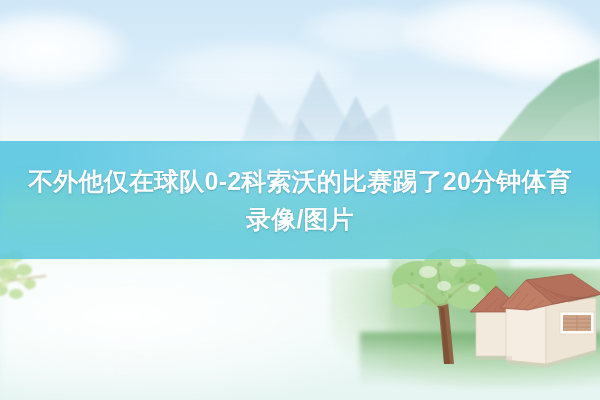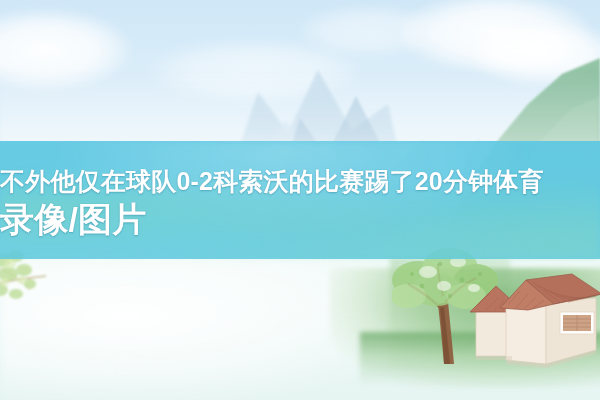--- a/index.html
+++ b/index.html
@@ -155,36 +155,37 @@
       radial-gradient(ellipse at 48% 10%, rgba(255,255,255,0.22) 0%, rgba(255,255,255,0) 55%);
     filter: blur(3px);
   }
 
   .band-text {
     position: absolute;
     left: 0; top: 0;
     width: 600px; height: 118px;
     display: flex;
     flex-direction: column;
+    align-items: center;
     justify-content: center;
     gap: 2px;
   }
   .band-line {
     color: #ffffff;
     font-weight: 700;
     font-size: 25px;
     line-height: 36px;
     letter-spacing: 0.2px;
     white-space: nowrap;
     text-shadow:
       0 1px 2px rgba(40,120,150,0.40),
       0 0 1px rgba(40,120,150,0.35);
   }
   .band-line-1 { font-size: 25px; }
-  .band-line-2 { font-size: 34px; }
+  .band-line-2 { font-size: 25px; }
 </style>
 </head>
 <body>
 
 <div class="stage">
 
   <div class="sky"></div>
 
   <div class="cloud cloud-a"></div>
   <div class="cloud cloud-b"></div>

